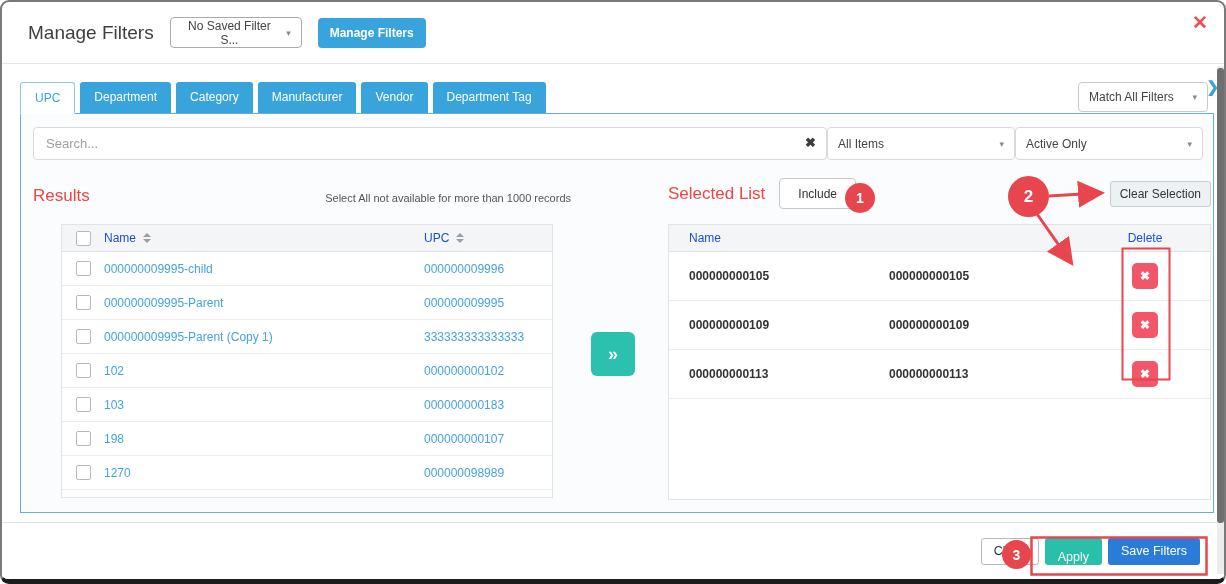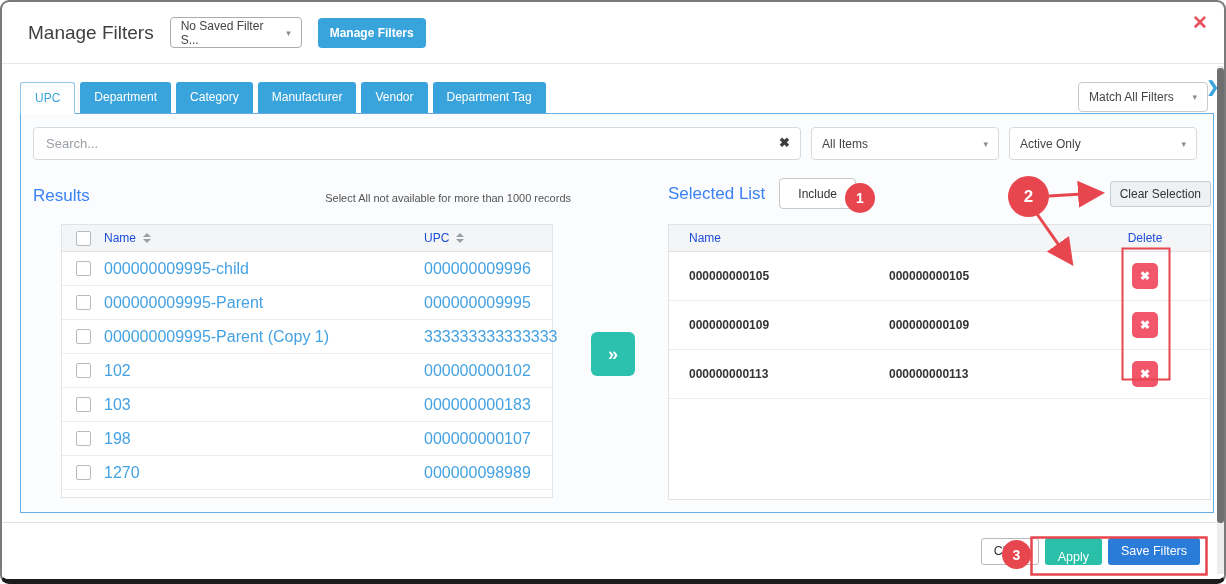--- a/index.html
+++ b/index.html
@@ -5,64 +5,64 @@
   * { box-sizing: border-box; }
   body { margin:0; padding:0; background:#fff; font-family:"Liberation Sans", sans-serif; }
   .dialog { position:relative; width:1226px; height:584px; background:#fff; overflow:hidden;
             border:2px solid #7a7a7a; border-bottom:5px solid #1c1c1c; border-radius:9px; }
 
   
   .header { position:absolute; top:0; left:0; right:0; height:62px; border-bottom:1px solid #e6e6e6;
             display:flex; align-items:center; padding:0 26px; gap:16px; }
   .title { font-size:19px; color:#3f3f3f; }
   .select { display:flex; align-items:center; justify-content:space-between; border:1px solid #ababab;
-            border-radius:4px; background:#fff; color:#444; font-size:12px; padding:0 10px; height:31px; cursor:pointer; }
+            border-radius:4px; background:#fff; color:#444; font-size:12px; padding:0 10px; height:31px; cursor:pointer;text-align:center; }
   .caret { color:#8a8a8a; font-size:9px; margin-left:8px; }
   .saved-filter { width:132px; }
   .btn { border:none; border-radius:4px; font-size:12px; cursor:pointer; font-family:inherit; }
   .btn-primary { background:#39a3dc; color:#fff; font-weight:bold; padding:8px 12px; }
   .close-x { position:absolute; top:11px; right:16px; color:#e8505b; font-size:19px; font-weight:bold; cursor:pointer; line-height:1; }
 
   
   .tabs-row { position:absolute; top:80px; left:18px; right:16px; height:31px; display:flex; align-items:flex-end; }
   .tabs { display:flex; gap:5px; flex:1; }
   .tab { background:#39a3dc; color:#fff; font-size:12px; padding:0 14px; height:31px; line-height:31px;
          border-radius:3px 3px 0 0; cursor:pointer; white-space:nowrap; }
   .tab.active { background:#fff; color:#39a3dc; border:1px solid #8fc5ea; border-bottom:1px solid #fff;
                 height:32px; line-height:30px; position:relative; z-index:3; margin-bottom:-1px; }
   .match-select { width:130px; height:30px; border-color:#c9c9c9; margin-bottom:1px; }
 
   
   .panel { position:absolute; top:111px; left:18px; width:1194px; height:400px; border:1px solid #66ade4;
            background:#fbfcfe; z-index:1; }
 
-  .search-row { position:absolute; top:13px; left:12px; right:16px; display:flex; gap:10px; }
+  .search-row { position:absolute; top:13px; left:12px; right:10px; display:flex; }
   .search-wrap { flex:1; position:relative; }
   .search-input { width:100%; height:33px; border:1px solid #d9d9d9; border-radius:4px; padding:0 30px 0 12px;
                   font-size:13px; color:#333; font-family:inherit; background:#fff; }
   .search-input::placeholder { color:#9aa0a6; }
   .search-clear { position:absolute; right:11px; top:8px; color:#3c3c3c; font-weight:bold; font-size:13px; cursor:pointer; }
   .filter-select { width:188px; height:33px; border-color:#d9d9d9; }
 
   .sec-head-left { position:absolute; top:72px; left:12px; width:538px; display:flex; align-items:flex-end; justify-content:space-between; }
-  .sec-title { font-size:17px; color:#3b82f6; }
+  .sec-title { font-size:17px; color:#ef4444; }
   .note { font-size:11px; color:#555; padding-bottom:2px; }
 
   
   .results-table { position:absolute; top:110px; left:40px; width:492px; background:#fff; border:1px solid #e3e3e3; }
   .thead { display:flex; background:#f3f5f7; height:27px; align-items:center; border-bottom:1px solid #dfe3e6;
            color:#1d4ed8; font-size:12px; }
   .th-check { width:42px; display:flex; justify-content:center; }
   .th-name { flex:1; display:flex; align-items:center; }
   .th-upc { width:128px; display:flex; align-items:center; }
   .sort { display:inline-flex; flex-direction:column; gap:2px; margin-left:7px; }
   .sort i { width:0; height:0; border-left:4px solid transparent; border-right:4px solid transparent; }
   .sort .up { border-bottom:4px solid #98a0a8; }
   .sort .dn { border-top:4px solid #98a0a8; }
-  .row { display:flex; height:34px; align-items:center; border-bottom:1px solid #ececec; font-size:16px; background:#fff; }
+  .row { display:flex; height:34px; align-items:center; border-bottom:1px solid #ececec; font-size:12px; background:#fff; }
   .cell-check { width:42px; display:flex; justify-content:center; }
   .cb { width:15px; height:15px; border:1px solid #b5bac1; border-radius:2px; background:#fff; cursor:pointer; }
   .cell-name { flex:1; }
   .cell-upc { width:128px; }
   .link { color:#45a2e2; cursor:pointer; }
   .row-partial { height:7px; background:#fff; }
 
   
   .move-btn { position:absolute; top:218px; left:570px; width:44px; height:44px; background:#2cc0ae; color:#fff;
               border:none; border-radius:6px; font-size:18px; font-weight:bold; cursor:pointer; }

